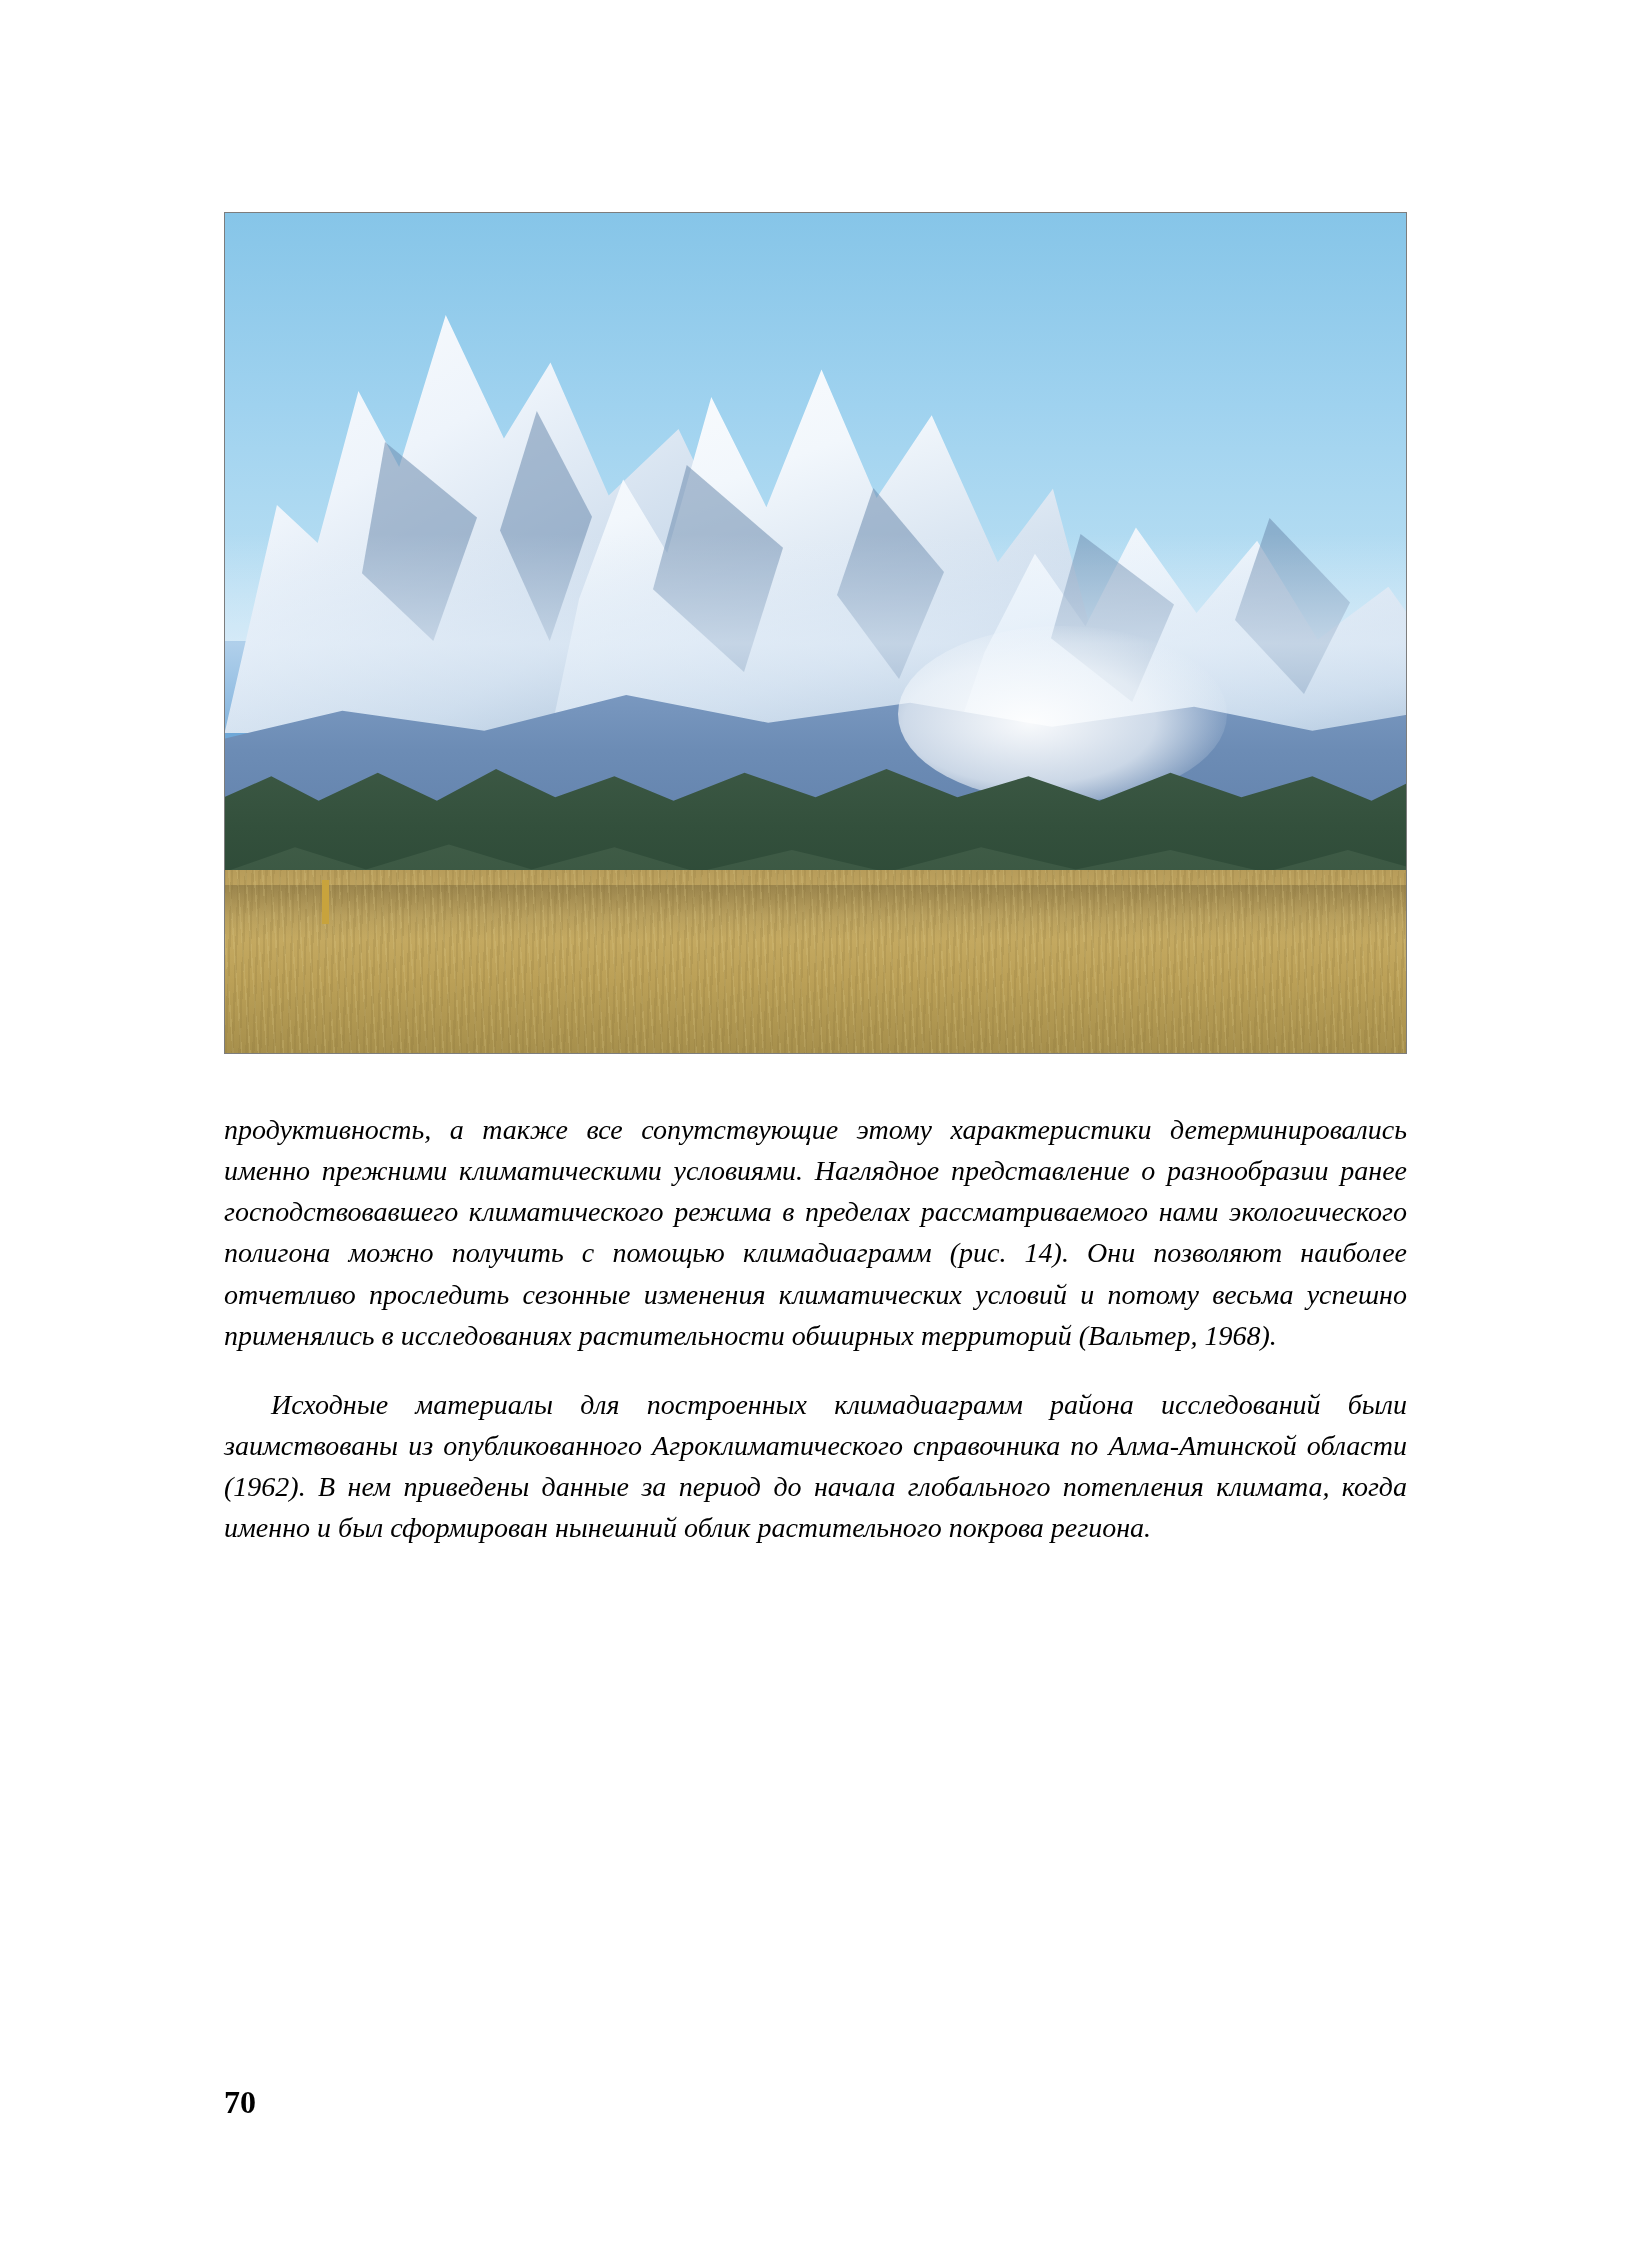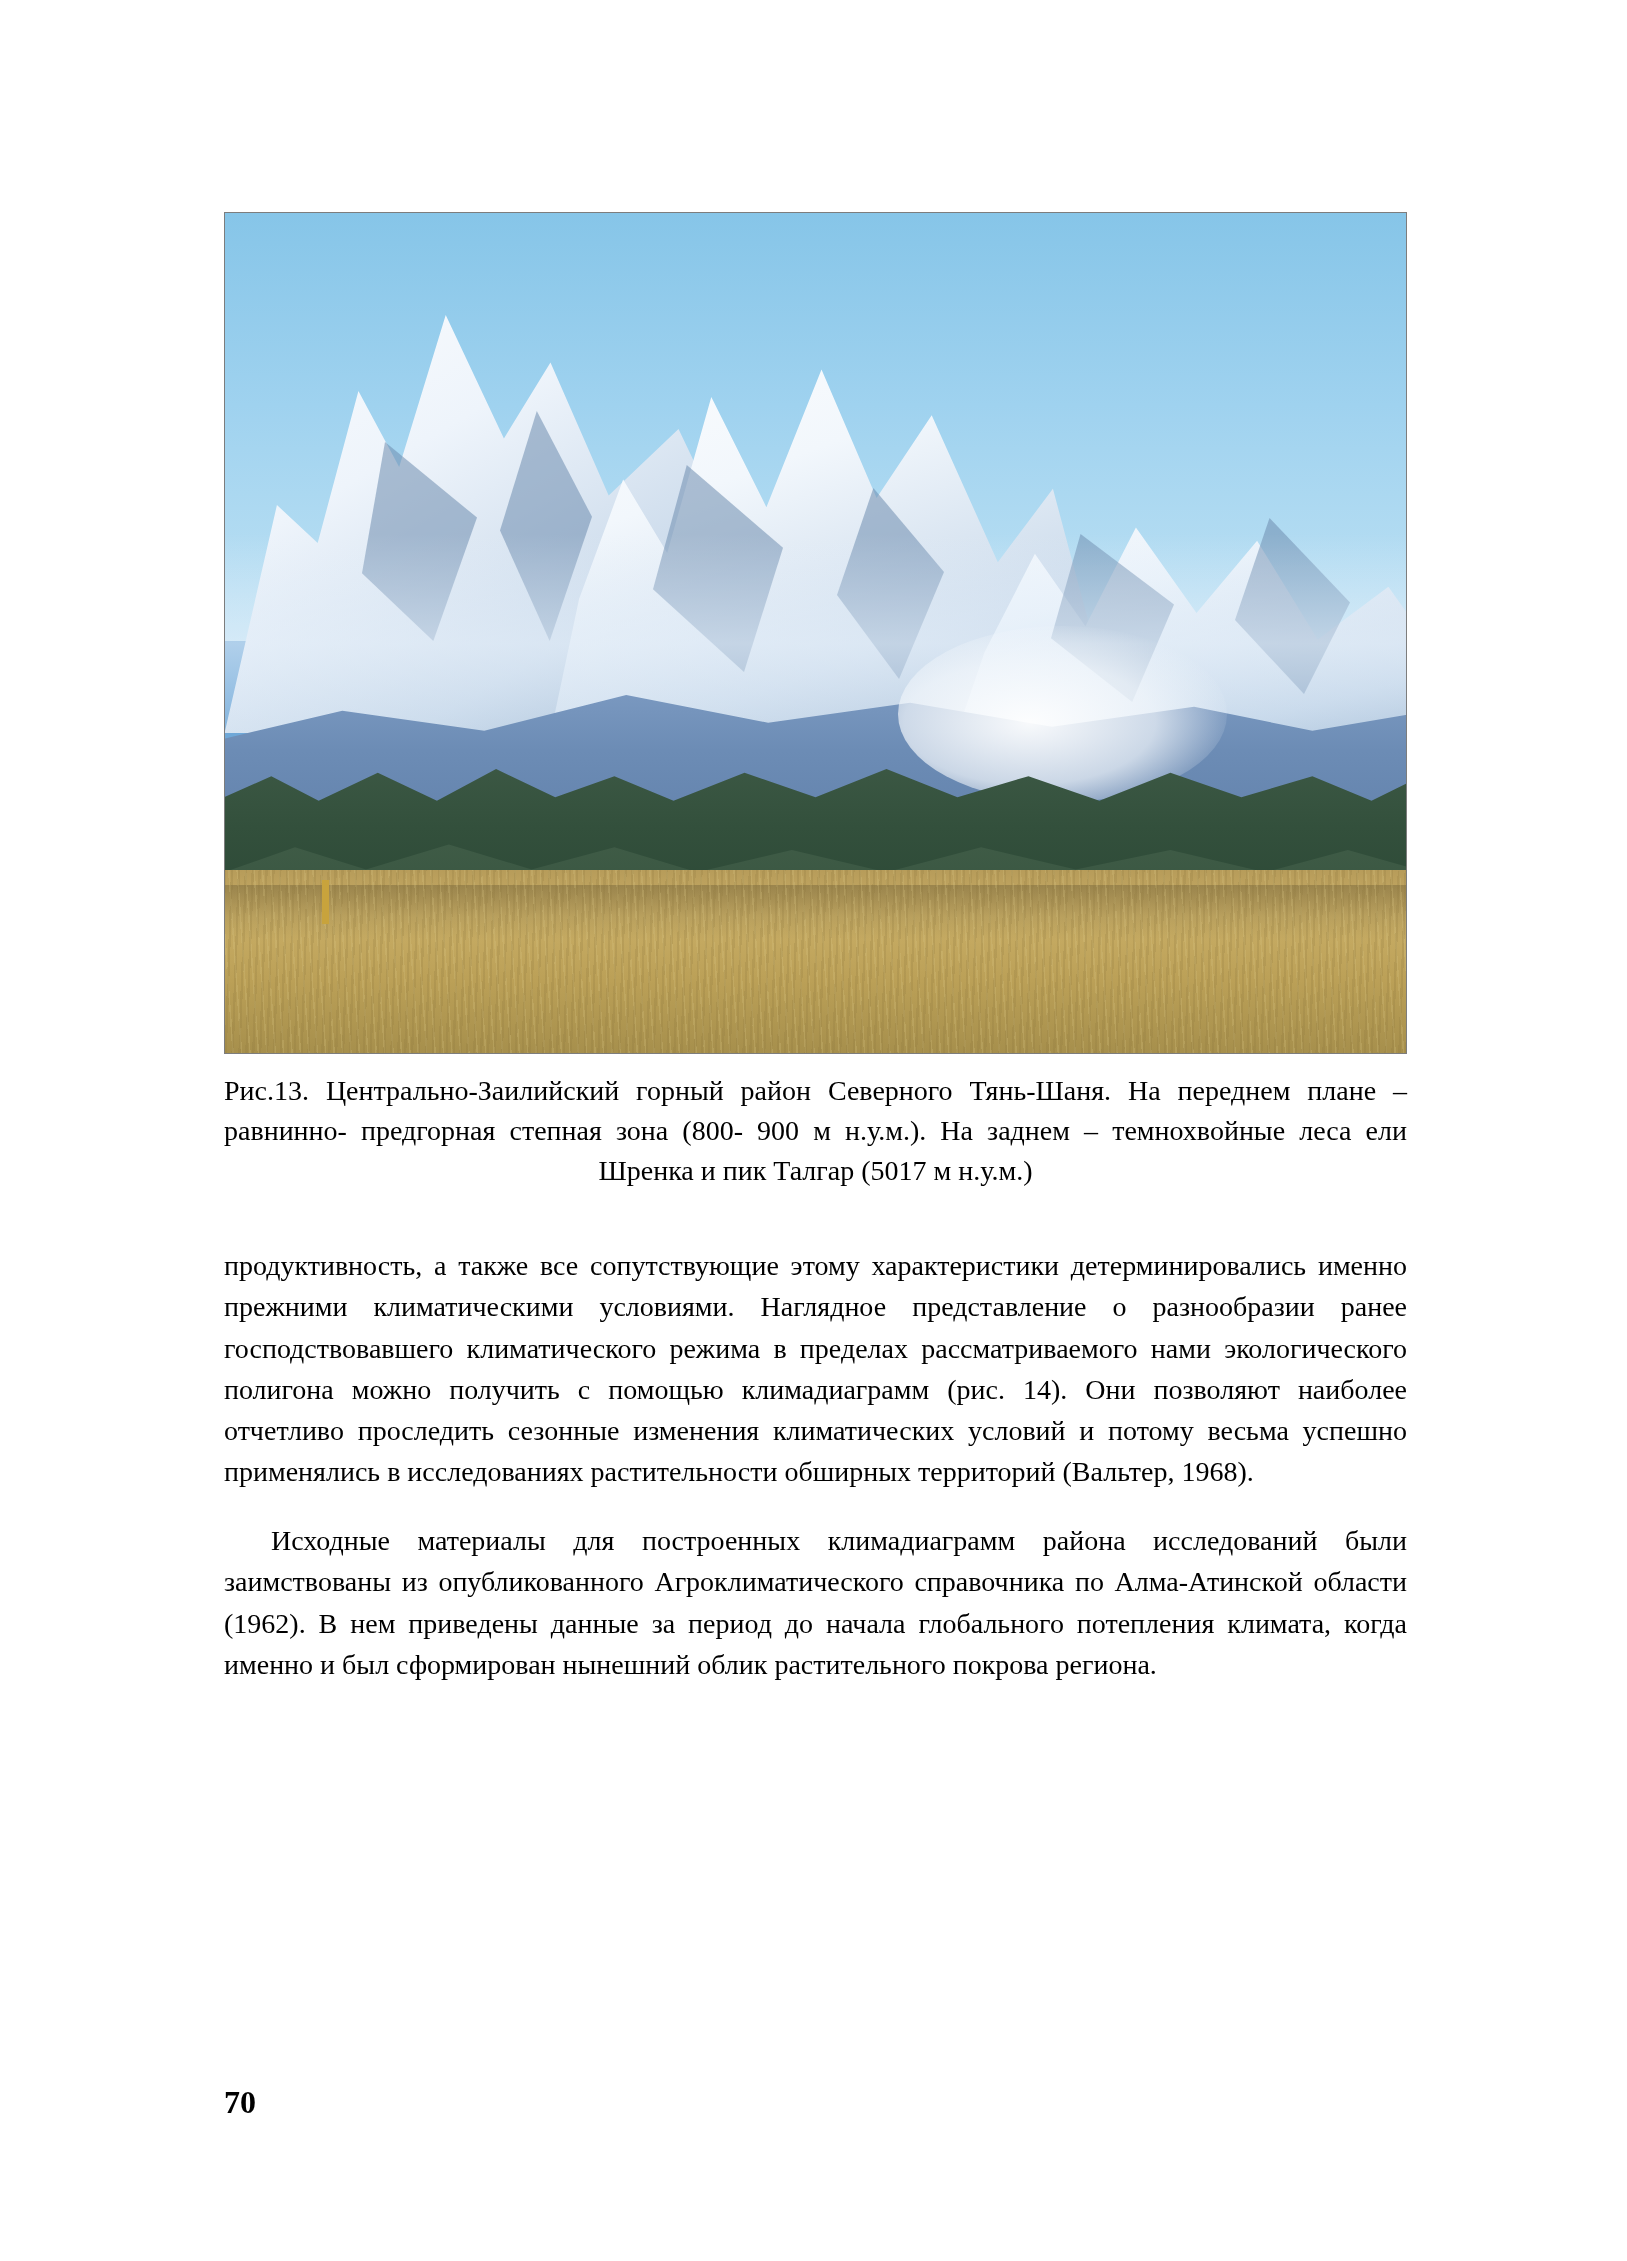--- a/index.html
+++ b/index.html
@@ -196,20 +196,21 @@
 
   
   .body-text {
     margin-top: 55px;
     font-size: 28px;
     line-height: 1.47;
     text-align: justify;
   }
   .body-text p {
     margin: 0;
+    font-style: italic;
   }
   .body-text p.indent {
     text-indent: 47px;
     margin-top: 28px;
   }
 
   .page-number {
     position: absolute;
     left: 224px;
     top: 2084px;
@@ -261,21 +262,20 @@
           <div class="trunk" style="left:946px; height:42px;"></div>
           <div class="tree" style="left:1018px; width:100px; height:107px;"></div>
           <div class="trunk" style="left:1066px; height:40px;"></div>
         </div>
         <div class="steppe"></div>
         <div class="steppe-shadow"></div>
         <div class="steppe-texture"></div>
         <div class="post"></div>
         <div class="photo-border"></div>
       </div>
-      <figcaption class="caption">Рис.13. Центрально-Заилийский горный район Северного Тянь-Шаня. На переднем плане – равнинно- предгорная степная зона (800- 900 м н.у.м.). На заднем – темнохвойные леса ели Шренка и пик Талгар (5017 м н.у.м.)</figcaption>
     </figure>
 
     <div class="body-text">
       <p>продуктивность, а также все сопутствующие этому характеристики детерминировались именно прежними климатическими условиями. Наглядное представление о разнообразии ранее господствовавшего климатического режима в пределах рассматриваемого нами экологического полигона можно получить с помощью климадиаграмм (рис. 14). Они позволяют наиболее отчетливо проследить сезонные изменения климатических условий и потому весьма успешно применялись в исследованиях растительности обширных территорий (Вальтер, 1968).</p>
       <p class="indent">Исходные материалы для построенных климадиаграмм района исследований были заимствованы из опубликованного Агроклиматического справочника по Алма-Атинской области (1962). В нем приведены данные за период до начала глобального потепления климата, когда именно и был сформирован нынешний облик растительного покрова региона.</p>
     </div>
 
   </div>
 
   <div class="page-number">70</div>

